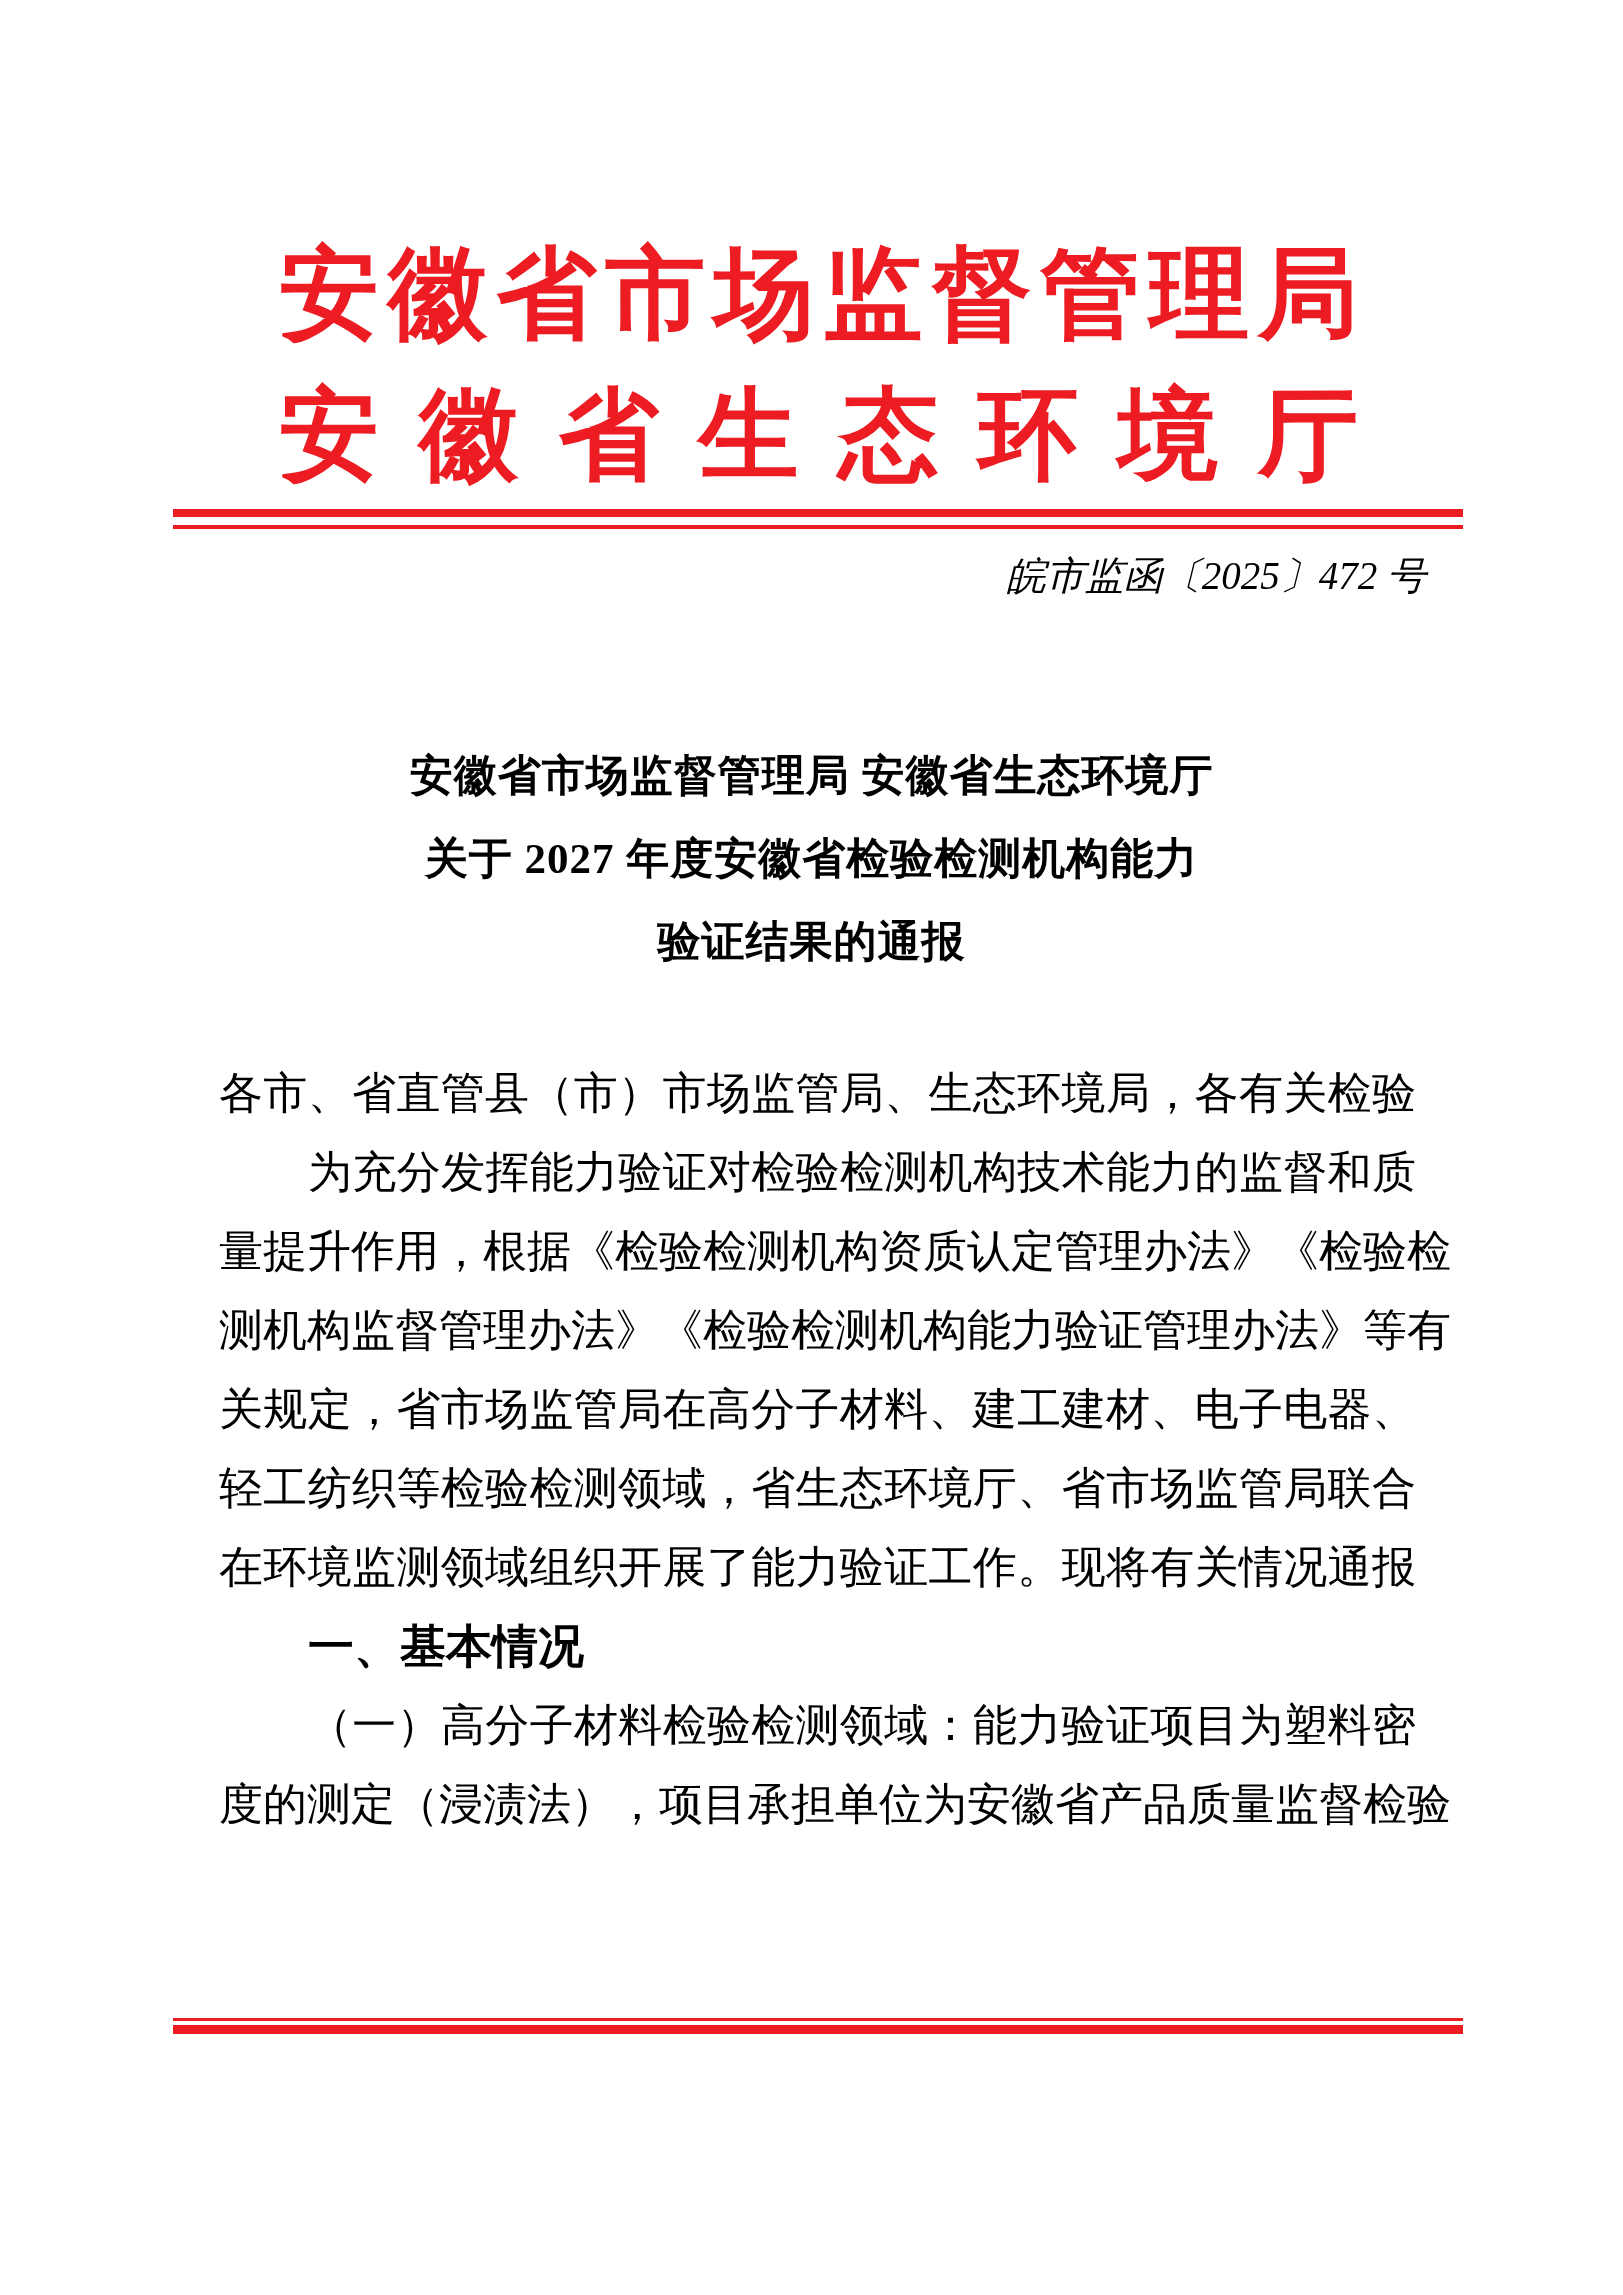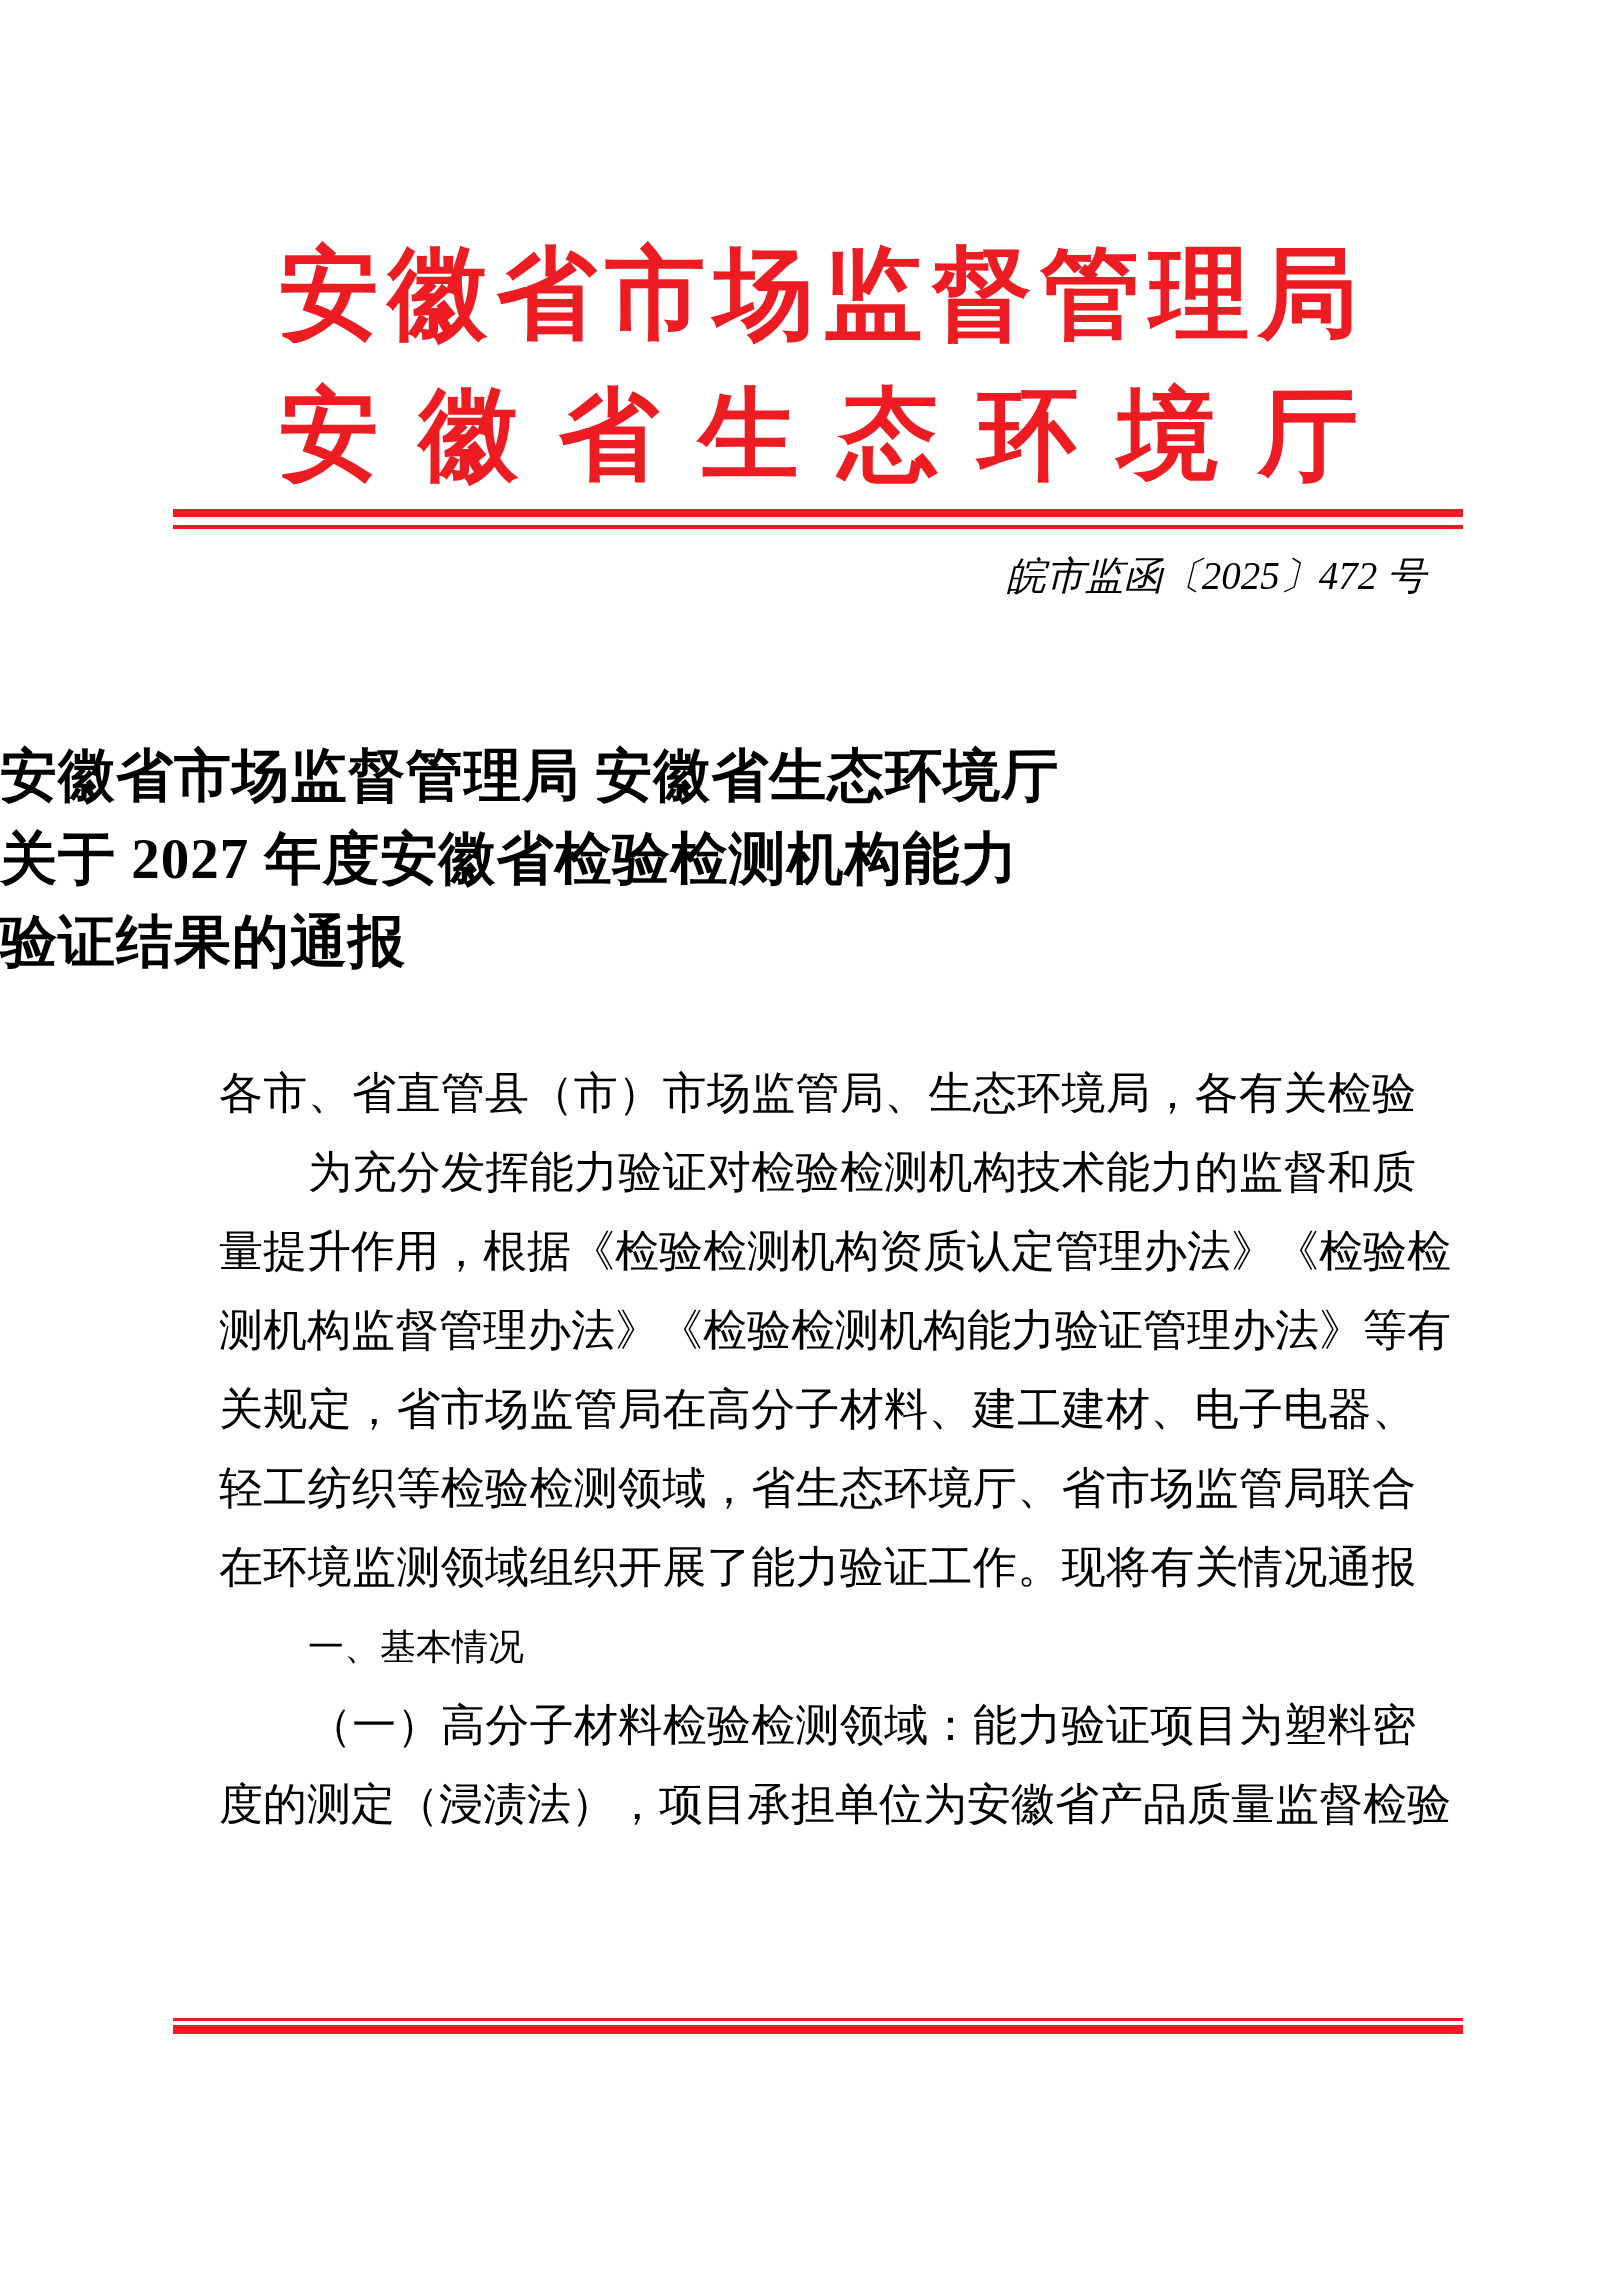--- a/index.html
+++ b/index.html
@@ -53,21 +53,22 @@
     line-height:46px;
     white-space:nowrap;
     font-style:italic;
   }
   
   .doc-title{
     position:absolute;
     top:734px;
     left:0;
     width:1623px;
-    font-size:57px;
+    text-align:center;
+    font-size:43px;
     font-weight:bold;
     line-height:83px;
     letter-spacing:1px;
     white-space:nowrap;
   }
   
   .body-text{
     position:absolute;
     top:1054px;
     left:219px;
@@ -81,22 +82,22 @@
   }
   .line.j{
     display:flex;
     justify-content:space-between;
     align-items:center;
     line-height:normal;
   }
   .line.ind{padding-left:89px;}
   .line.heading{
     font-family:"Liberation Sans","DejaVu Sans",sans-serif;
-    font-weight:normal;
-    font-size:36px;
+    font-weight:bold;
+    font-size:46px;
   }
 </style>
 </head>
 <body>
 
 <div class="page">
 
   <div class="letterhead">
     <div class="org-line org-line-1 j">
         <span>安</span>

